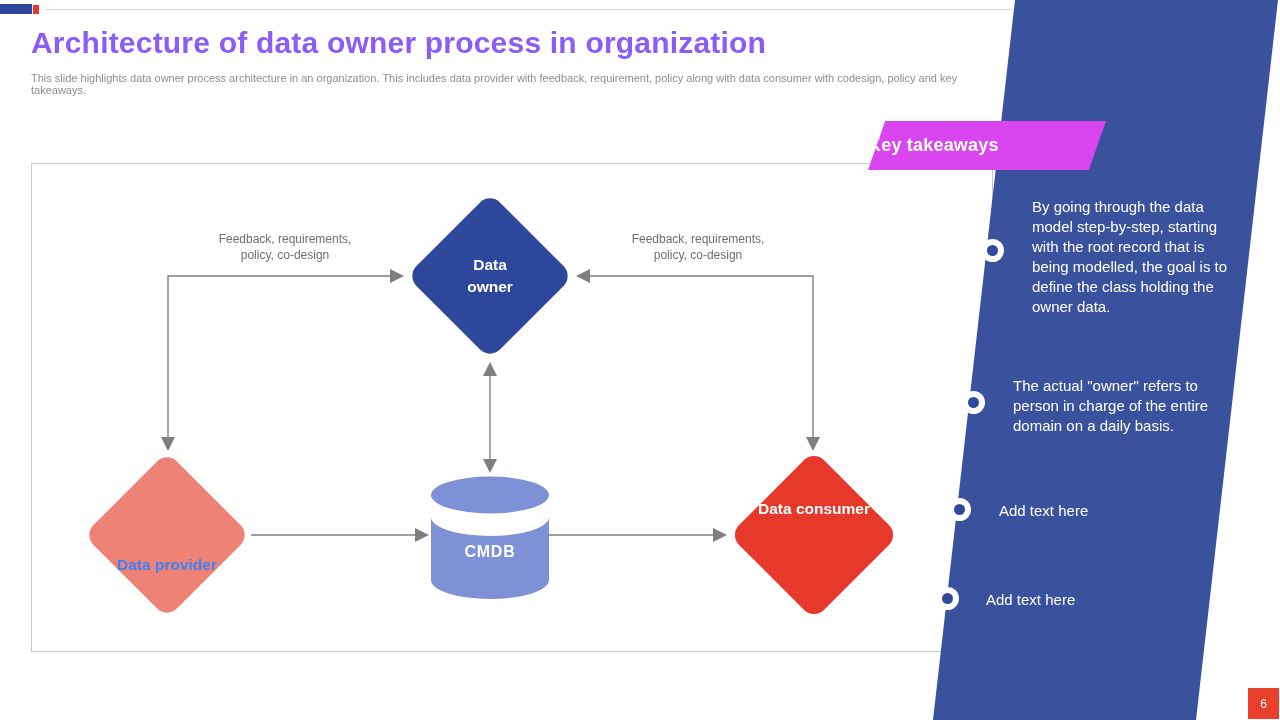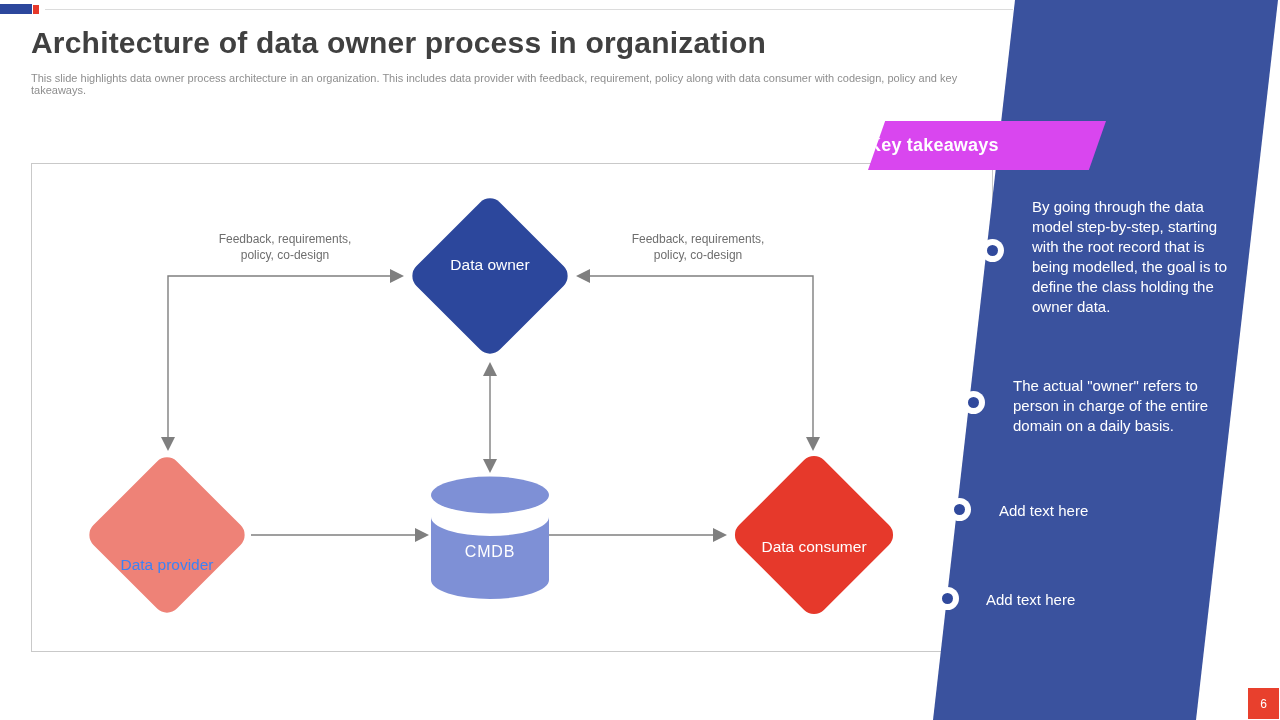--- a/index.html
+++ b/index.html
@@ -6,42 +6,42 @@
   .slide{
     position:relative;width:1280px;height:720px;background:#ffffff;
     overflow:hidden;font-family:"Liberation Sans", sans-serif;
   }
   
   .accent-bar{position:absolute;left:0;top:4px;width:32px;height:10px;background:#2c479c;}
   .accent-square{position:absolute;left:33px;top:5px;width:6px;height:9px;background:#e6392b;}
   .header-rule{position:absolute;left:45px;top:9px;width:968px;height:1px;background:#dcdcdc;}
   .title{
     position:absolute;left:31px;top:26px;width:900px;
-    font-size:30px;font-weight:600;color:#404040;letter-spacing:.2px;
+    font-size:30px;font-weight:600;color:#8b5cf6;letter-spacing:.2px;
   }
   .subtitle{
     position:absolute;left:31px;top:72px;width:980px;
     font-size:11px;color:#8e8e8e;
   }
   
   .diagram-box{
     position:absolute;left:31px;top:163px;width:960px;height:487px;
     border:1px solid #c9c9c9;background:#ffffff;
   }
   .diagram-svg{position:absolute;left:0;top:0;width:1280px;height:720px;}
   .diamond{position:absolute;border-radius:14px;transform:rotate(45deg);}
   .diamond.owner{left:431px;top:217px;width:118px;height:118px;background:#2c479c;}
   .diamond.provider{left:108px;top:476px;width:118px;height:118px;background:#ee8277;}
   .diamond.consumer{left:754px;top:475px;width:120px;height:120px;background:#e6392b;}
   .node-label{
-    position:absolute;text-align:center;font-weight:normal;font-size:15.5px;line-height:22px;
+    position:absolute;text-align:center;font-weight:bold;font-size:15.5px;line-height:22px;
   }
   .node-label.owner{left:450px;top:254px;width:80px;color:#ffffff;}
   .node-label.provider{left:102px;top:554px;width:130px;color:#3b82f6;}
-  .node-label.consumer{left:749px;top:536px;width:130px;color:#ffffff;}
+  .node-label.consumer{left:749px;top:498px;width:130px;color:#ffffff;}
   .node-label.cmdb{left:440px;top:541px;width:100px;color:#ffffff;font-size:16px;letter-spacing:.8px;}
   .edge-label{
     position:absolute;width:160px;text-align:center;
     font-size:12px;line-height:16px;color:#6e6e6e;
   }
   .edge-label.left{left:205px;top:231px;}
   .edge-label.right{left:618px;top:231px;}
   
   .panel{
     position:absolute;left:0;top:0;width:1280px;height:720px;background:#3a529e;

